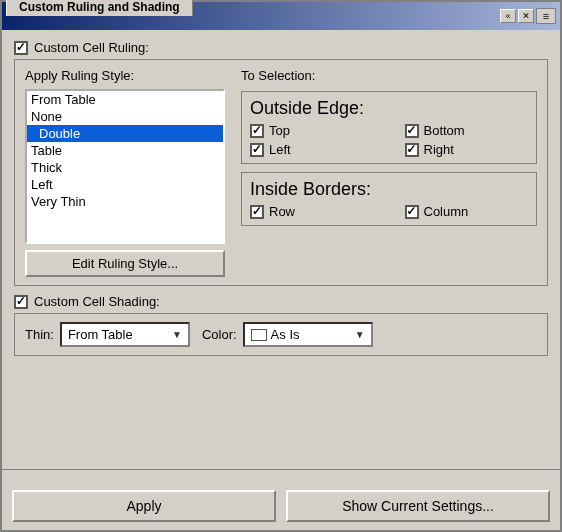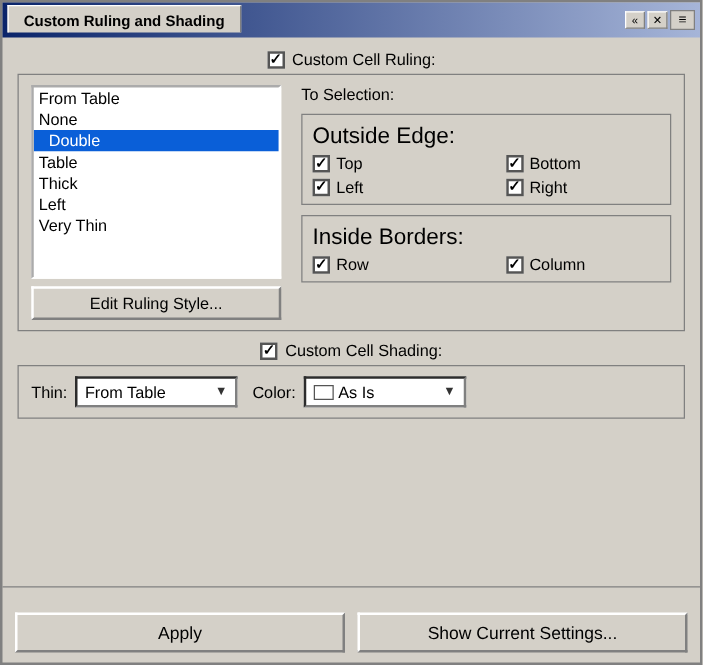--- a/index.html
+++ b/index.html
@@ -19,21 +19,21 @@
       border: 2px solid #808080;
       display: flex;
       flex-direction: column;
     }
     .title-bar {
       background: linear-gradient(to right, #0a246a, #a6b5d8);
       height: 28px;
       display: flex;
       align-items: center;
       justify-content: space-between;
-      padding: 4px 4px;
+      padding: 14px 4px;
       flex-shrink: 0;
     }
     .title-bar-tabs {
       display: flex;
       align-items: flex-end;
       height: 100%;
       flex: 1;
     }
     .tab-active {
       background: #d4d0c8;
@@ -83,21 +83,20 @@
       padding: 10px 12px;
       display: flex;
       flex-direction: column;
       gap: 8px;
     }
     .section-header {
       display: flex;
       align-items: center;
       gap: 6px;
       margin-bottom: 4px;
-      justify-content: center;
     }
     .section-box {
       border: 1px solid #808080;
       background: #d4d0c8;
       padding: 8px 10px;
     }
     .checkbox-input {
       width: 14px;
       height: 14px;
       appearance: none;
@@ -265,20 +264,21 @@
 
     <div>
       <div class="section-header">
         <input type="checkbox" class="checkbox-input" checked="" style="">
         <span class="label-text">Custom Cell Ruling:</span>
       </div>
       <div class="section-box">
         <div class="ruling-content">
 
           <div class="ruling-left">
+            <span class="label-text">Apply Ruling Style:</span>
             <div class="list-box">
               <div class="list-item">From Table</div>
               <div class="list-item">None</div>
               <div class="list-item selected">Double</div>
               <div class="list-item">Table</div>
               <div class="list-item">Thick</div>
               <div class="list-item">Left</div>
               <div class="list-item">Very Thin</div>
             </div>
             <button class="edit-btn">Edit Ruling Style...</button>

